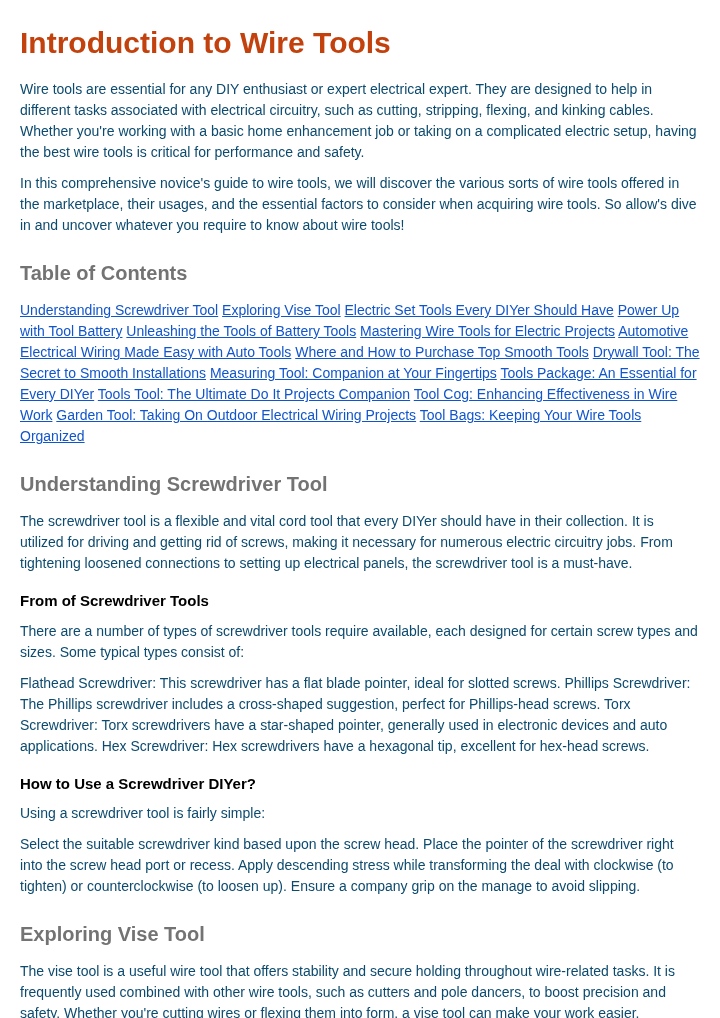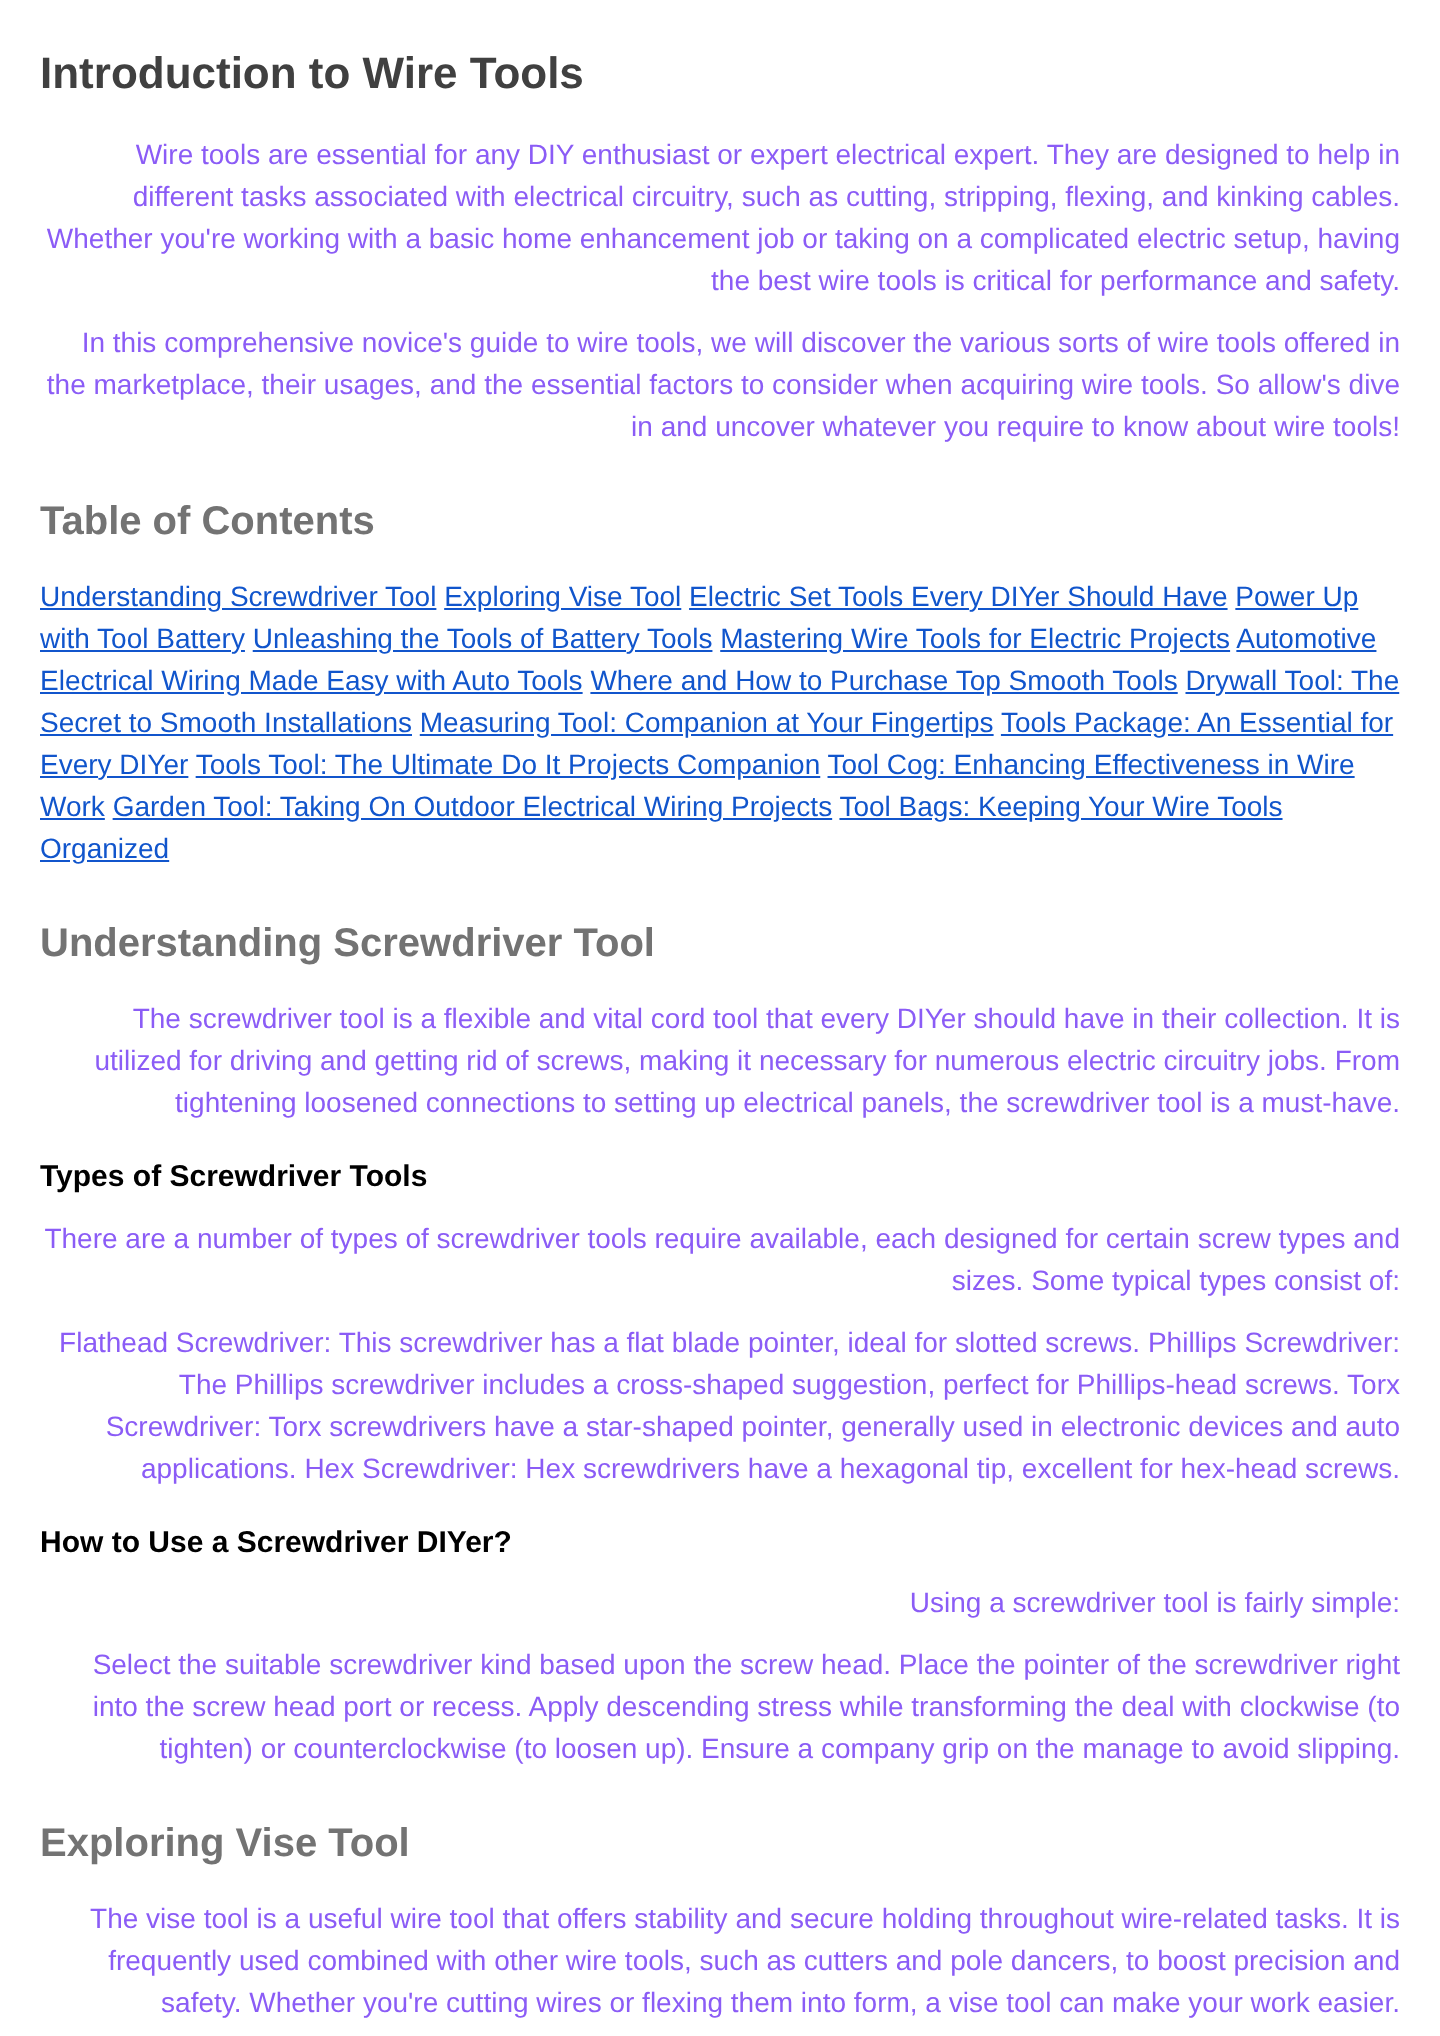--- a/index.html
+++ b/index.html
@@ -10,43 +10,42 @@
     body {
       font-family: Arial, sans-serif;
       font-size: 14px;
       color: #000;
       background: #fff;
       padding: 20px 20px;
       line-height: 1.5;
       max-width: 720px;
     }
     h1.main-title {
-      font-size: 22px;
+      font-size: 30px;
       font-weight: bold;
       margin-bottom: 14px;
-      color: #404040;
+      color: #c2410c;
     }
     h2.section-title {
       font-size: 20px;
       font-weight: bold;
       margin-top: 22px;
       margin-bottom: 12px;
       color: #737373;
     }
     h3.sub-title {
       font-size: 15px;
       font-weight: bold;
       margin-top: 16px;
       margin-bottom: 8px;
       color: #000;
     }
     p.body-text {
       margin-bottom: 10px;
-      color: #8b5cf6;
-      text-align: right;
+      color: #0c4a6e;
     }
     .toc-links {
       margin-bottom: 10px;
     }
     .toc-links a {
       color: #1155cc;
       text-decoration: underline;
       font-size: 14px;
     }
   </style>
@@ -76,21 +75,21 @@
   <a href="#">Tools Tool: The Ultimate Do It Projects Companion</a> 
   <a href="#">Tool Cog: Enhancing Effectiveness in Wire Work</a> 
   <a href="#">Garden Tool: Taking On Outdoor Electrical Wiring Projects</a> 
   <a href="#">Tool Bags: Keeping Your Wire Tools Organized</a>
 </div>
 
 <h2 class="section-title">Understanding Screwdriver Tool</h2>
 
 <p class="body-text">The screwdriver tool is a flexible and vital cord tool that every DIYer should have in their collection. It is utilized for driving and getting rid of screws, making it necessary for numerous electric circuitry jobs. From tightening loosened connections to setting up electrical panels, the screwdriver tool is a must-have.</p>
 
-<h3 class="sub-title">Types of Screwdriver Tools</h3>
+<h3 class="sub-title">From of Screwdriver Tools</h3>
 
 <p class="body-text">There are a number of types of screwdriver tools require available, each designed for certain screw types and sizes. Some typical types consist of:</p>
 
 <p class="body-text">Flathead Screwdriver: This screwdriver has a flat blade pointer, ideal for slotted screws. Phillips Screwdriver: The Phillips screwdriver includes a cross-shaped suggestion, perfect for Phillips-head screws. Torx Screwdriver: Torx screwdrivers have a star-shaped pointer, generally used in electronic devices and auto applications. Hex Screwdriver: Hex screwdrivers have a hexagonal tip, excellent for hex-head screws.</p>
 
 <h3 class="sub-title">How to Use a Screwdriver DIYer?</h3>
 
 <p class="body-text">Using a screwdriver tool is fairly simple:</p>
 
 <p class="body-text">Select the suitable screwdriver kind based upon the screw head. Place the pointer of the screwdriver right into the screw head port or recess. Apply descending stress while transforming the deal with clockwise (to tighten) or counterclockwise (to loosen up). Ensure a company grip on the manage to avoid slipping.</p>

